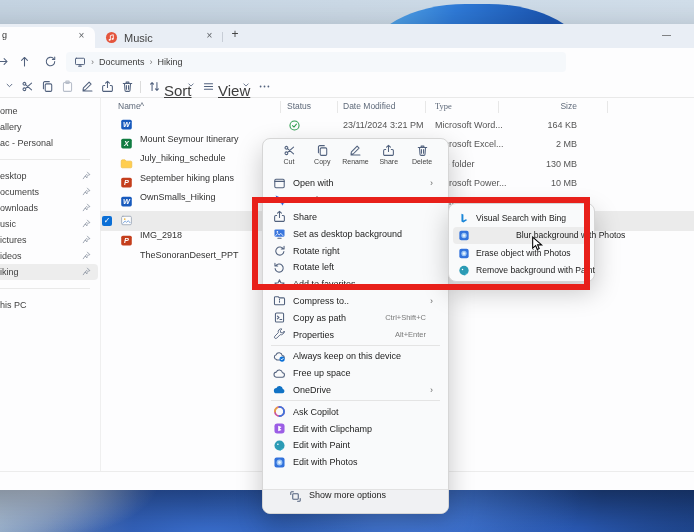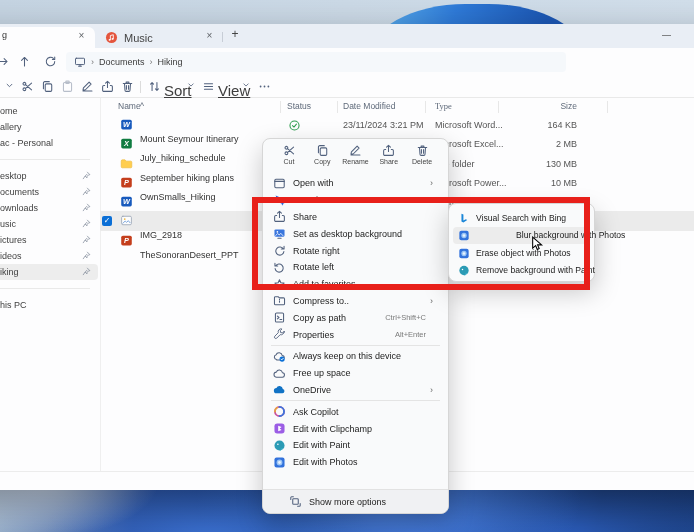--- a/index.html
+++ b/index.html
@@ -85,21 +85,21 @@
   .qa .qa-lb{font-size:7px;color:#444;margin-top:1px;}
   .mitems{position:absolute;left:0;right:0;top:36px;}
   .mi{height:16.8px;display:flex;align-items:center;margin:0 4px;padding:0 6px;border-radius:4px;font-size:9px;color:#222;}
   .mi-ic{width:13px;height:13px;margin-right:7px;flex:none;display:flex;}
   .mi-lb{flex:1;white-space:nowrap;}
   .mi-sc{font-size:7.5px;color:#7a7a7a;white-space:nowrap;}
   .mi-ar{width:8px;margin-left:4px;color:#666;font-size:9px;}
   .mi.msep{height:5px;padding:0;margin:0 8px;}
   .mi.msep::after{content:"";width:100%;border-top:1px solid #e4e4e4;}
   .mfooter{position:absolute;left:0;right:0;bottom:0;height:23px;background:#f0f1f3;border-top:1px solid #e2e2e2;
-           border-radius:0 0 8px 8px;display:flex;align-items:center;padding-left:26px;font-size:9px;color:#222;}
+           border-radius:0 0 8px 8px;display:flex;padding-left:26px;font-size:9px;color:#222;}
   .mfooter .mi-ic{margin-right:7px;display:flex;width:13px;}
   
   .smenu{position:absolute;left:448px;top:203px;width:147px;height:79px;background:#f9fafb;border:1px solid #d6d6d6;
          border-radius:8px;box-shadow:0 10px 26px rgba(0,0,0,.22);z-index:6;padding-top:5px;box-sizing:border-box;}
   .smi{height:17.5px;display:flex;align-items:center;margin:0 4px;padding:0 5px;border-radius:4px;font-size:8.6px;color:#222;}
   .smi .mi-ic{width:12px;height:12px;margin-right:6px;}
   .smi.hover{background:#ececec;gap:40px;}
   
   .redbox{position:absolute;left:252px;top:197px;width:338px;height:93px;border:6px solid #e8201a;box-sizing:border-box;z-index:8;}
   .cursor{position:absolute;left:531px;top:236px;z-index:9;display:flex;}

